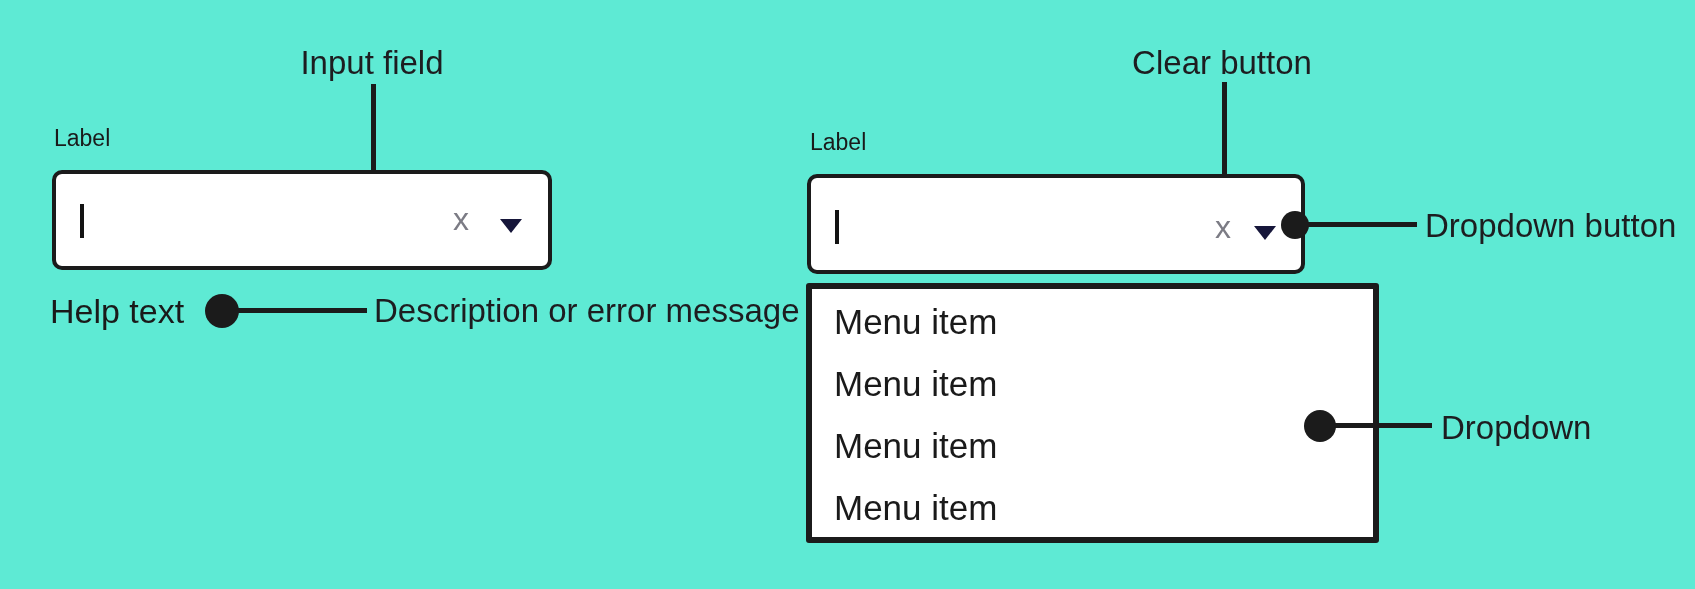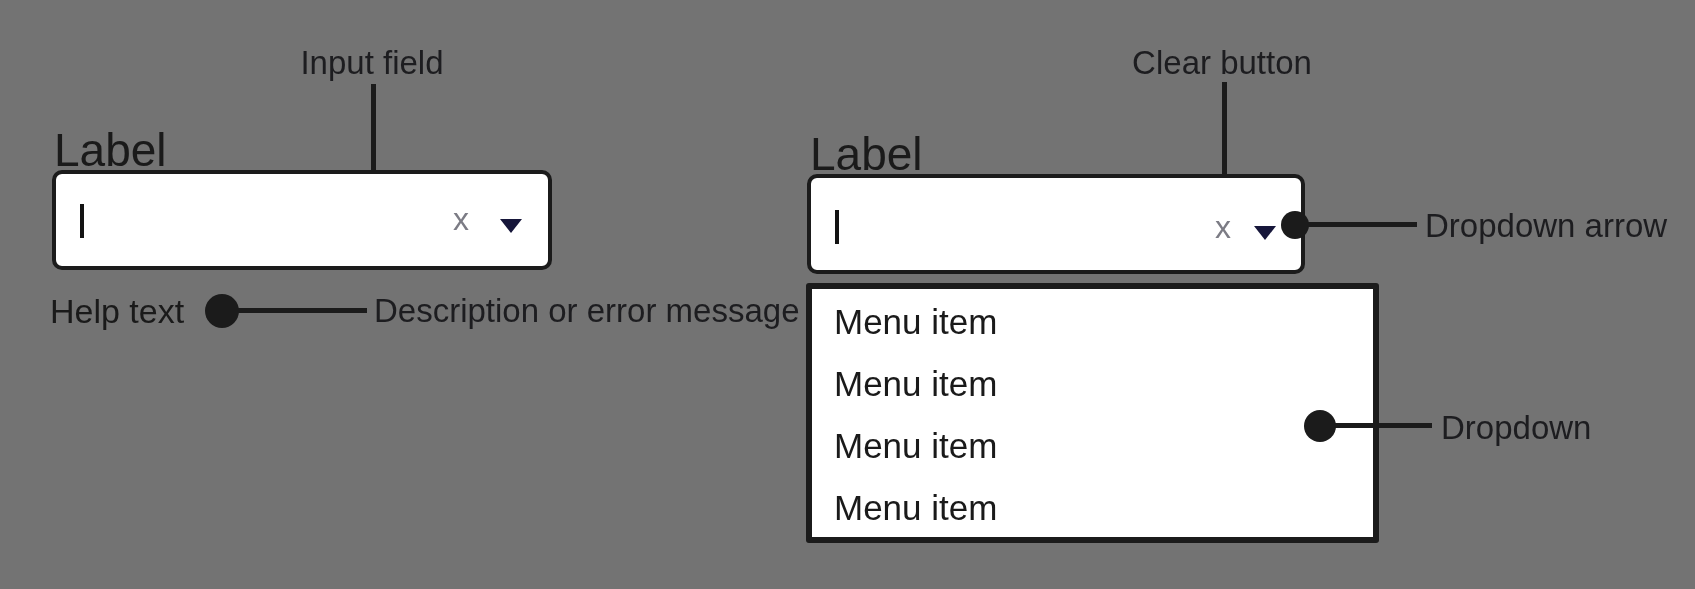--- a/index.html
+++ b/index.html
@@ -1,28 +1,28 @@
 <!DOCTYPE html>
 <html><head>
 <meta charset="utf-8">
 <style>
   html, body { margin: 0; padding: 0; background: #f7f8fa; }
   .canvas {
     position: relative;
     width: 1695px;
     height: 589px;
-    background: #737373;
+    background: #5eead4;
     font-family: "Liberation Sans", sans-serif;
     color: #1d1d20;
     overflow: hidden;
   }
   .abs { position: absolute; }
   .txt { line-height: 1; white-space: nowrap; }
   .caption { font-size: 33px; color: #1d1d20; }
-  .field-label { font-size: 46px; color: #1a1a1a; }
+  .field-label { font-size: 23px; color: #1a1a1a; }
   .help-text { font-size: 34px; color: #1a1a1a; }
   .centered { transform: translateX(-50%); }
   .box {
     background: #ffffff;
     border: 4px solid #1b1b1b;
     border-radius: 10px;
     box-sizing: border-box;
   }
   .dot { background: #1b1b1b; border-radius: 50%; }
   .vline, .hline { background: #1b1b1b; }
@@ -80,21 +80,21 @@
   <div class="abs txt field-label" style="left:810px; top:131px;">Label</div>
 
   <div class="abs box" style="left:807px; top:174px; width:498px; height:100px;">
     <div class="abs cursor" style="left:24px; top:32px; width:4px; height:34px;"></div>
     <div class="abs txt clear-x" style="left:404px; top:33px;">x</div>
     <div class="abs tri" style="left:443px; top:48px;"></div>
   </div>
 
   <div class="abs dot" style="left:1281px; top:211px; width:28px; height:28px;"></div>
   <div class="abs hline" style="left:1307px; top:222px; width:110px; height:5px;"></div>
-  <div class="abs txt caption" style="left:1425px; top:209px;">Dropdown arrow</div>
+  <div class="abs txt caption" style="left:1425px; top:209px;">Dropdown button</div>
 
   <div class="abs menu" style="left:806px; top:283px; width:573px; height:260px;">
     <div class="menu-item">Menu item</div>
     <div class="menu-item">Menu item</div>
     <div class="menu-item">Menu item</div>
     <div class="menu-item">Menu item</div>
   </div>
 
   <div class="abs dot" style="left:1304px; top:410px; width:32px; height:32px;"></div>
   <div class="abs hline" style="left:1334px; top:423px; width:98px; height:5px;"></div>

